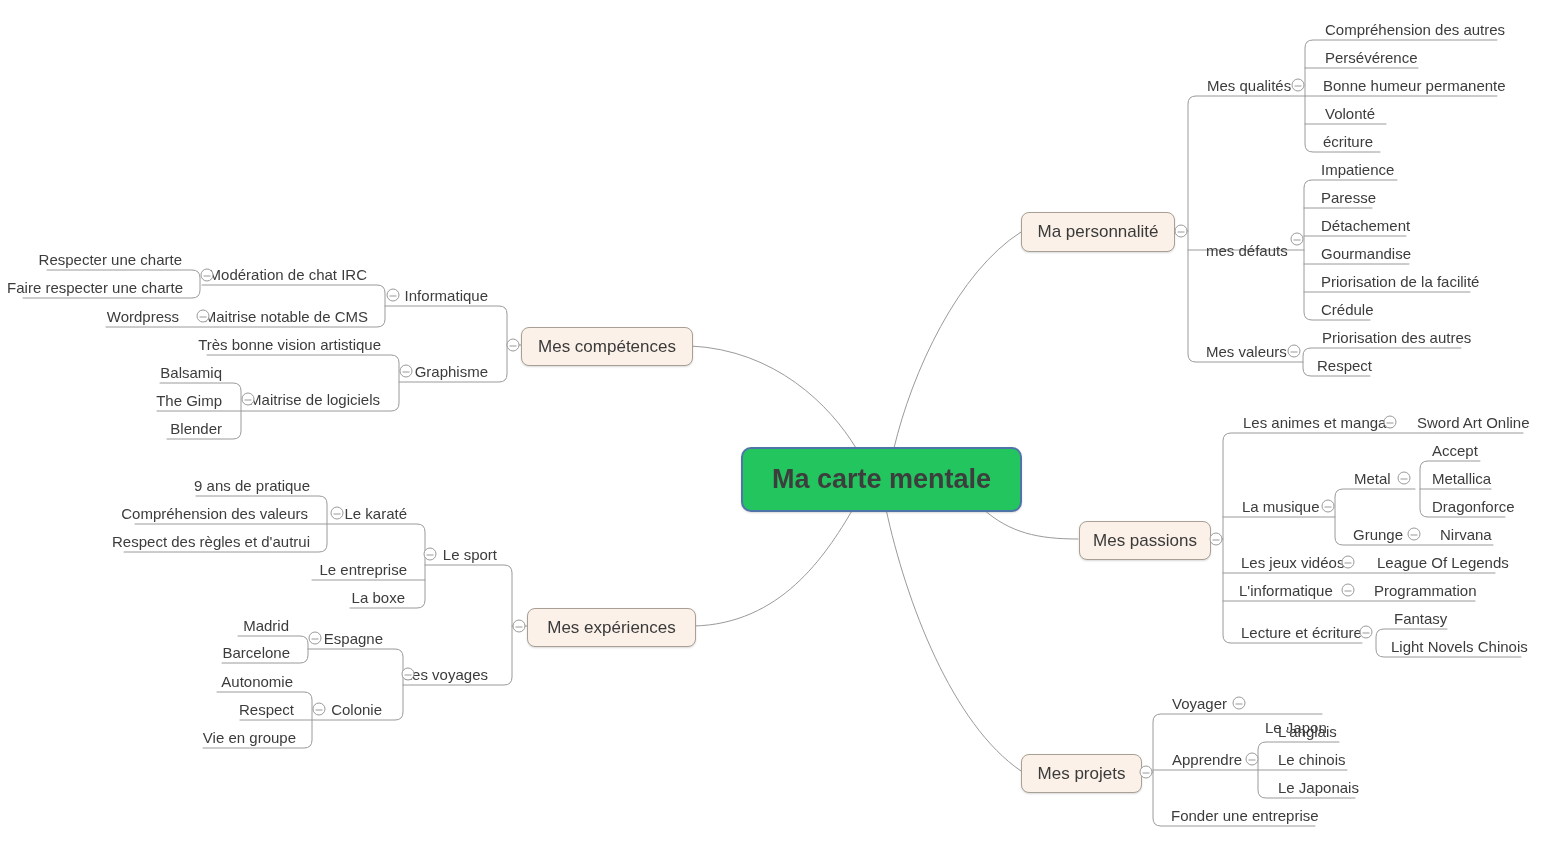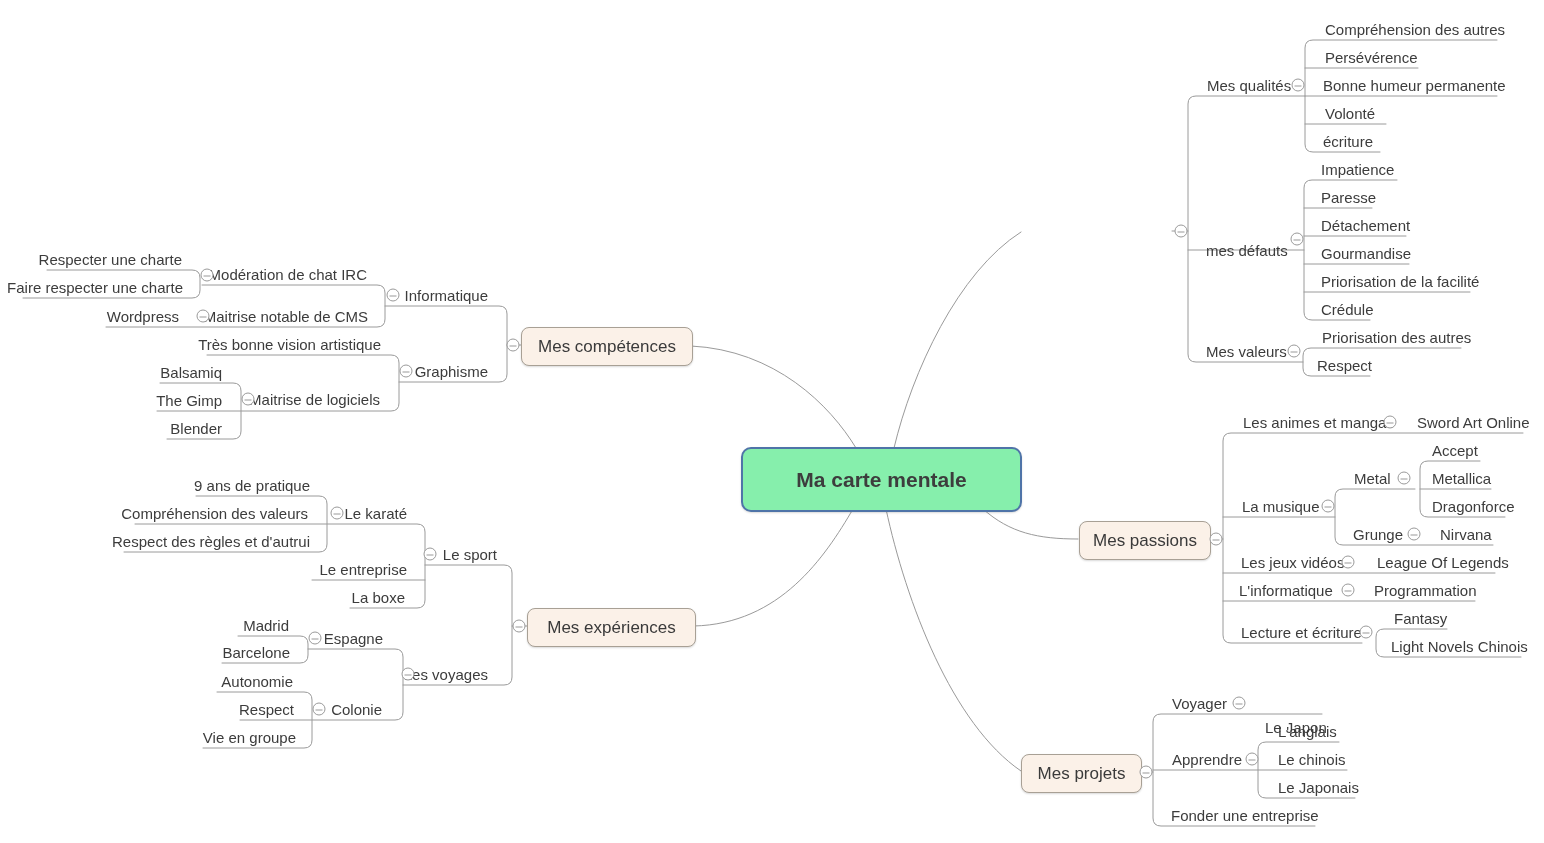--- a/index.html
+++ b/index.html
@@ -13,22 +13,22 @@
     font-size:15px; color:#3c3c3c; line-height:1;
   }
   .n.l { text-align:right; }
   .bx {
     position:absolute; display:flex; align-items:center; justify-content:center;
     background:#fbf1e8; border:1px solid #a8a095; border-radius:8px;
     font-size:17px; color:#3a3a3a; white-space:nowrap;
     box-shadow:0 1px 2px rgba(0,0,0,.15);
   }
   .bx.root {
-    background:#86efac; border:2px solid #4f74a8; border-radius:10px;
-    font-weight:bold; font-size:21px; color:#3d3d3d;
+    background:#22c55e; border:2px solid #4f74a8; border-radius:10px;
+    font-weight:bold; font-size:27px; color:#3d3d3d;
   }
   .c {
     position:absolute; width:13px; height:13px; box-sizing:border-box;
     transform:translate(-50%,-50%); border:1px solid #9a9a9a;
     border-radius:50%; background:#ffffff;
   }
   .c::after {
     content:""; position:absolute; left:2px; right:2px; top:50%;
     height:1px; background:#9a9a9a;
   }
@@ -90,20 +90,21 @@
       <path d="M 196 496 L 319 496 Q 327 496 327 504 L 327 544 Q 327 552 319 552 L 124 552"></path>
       <path d="M 308 649 L 395 649 Q 403 649 403 657 L 403 712 Q 403 720 395 720 L 240 720"></path>
       <path d="M 238 636 L 300 636 Q 308 636 308 644 L 308 655 Q 308 663 300 663 L 222 663"></path>
       <path d="M 217 692 L 304 692 Q 312 692 312 700 L 312 740 Q 312 748 304 748 L 203 748"></path>
     </g>
   </svg>
 
   <div class="bx root" style="left:741px;top:447px;width:277px;height:61px">Ma carte mentale</div>
   <div class="bx" style="left:527px;top:608px;width:167px;height:37px">Mes expériences</div>
   <div class="bx" style="left:521px;top:327px;width:170px;height:37px">Mes compétences</div>
+  <div class="bx" style="left:1021px;top:212px;width:152px;height:38px">Ma personnalité</div>
   <div class="bx" style="left:1079px;top:521px;width:130px;height:37px">Mes passions</div>
   <div class="bx" style="left:1021px;top:754px;width:119px;height:37px">Mes projets</div>
 
   <span class="n l" style="right:1056px;top:295px">Informatique</span>
   <span class="n l" style="right:1177px;top:274px">Modération de chat IRC</span>
   <span class="n l" style="right:1362px;top:259px">Respecter une charte</span>
   <span class="n l" style="right:1361px;top:287px">Faire respecter une charte</span>
   <span class="n l" style="right:1176px;top:316px">Maitrise notable de CMS</span>
   <span class="n l" style="right:1365px;top:316px">Wordpress</span>
   <span class="n l" style="right:1056px;top:371px">Graphisme</span>

